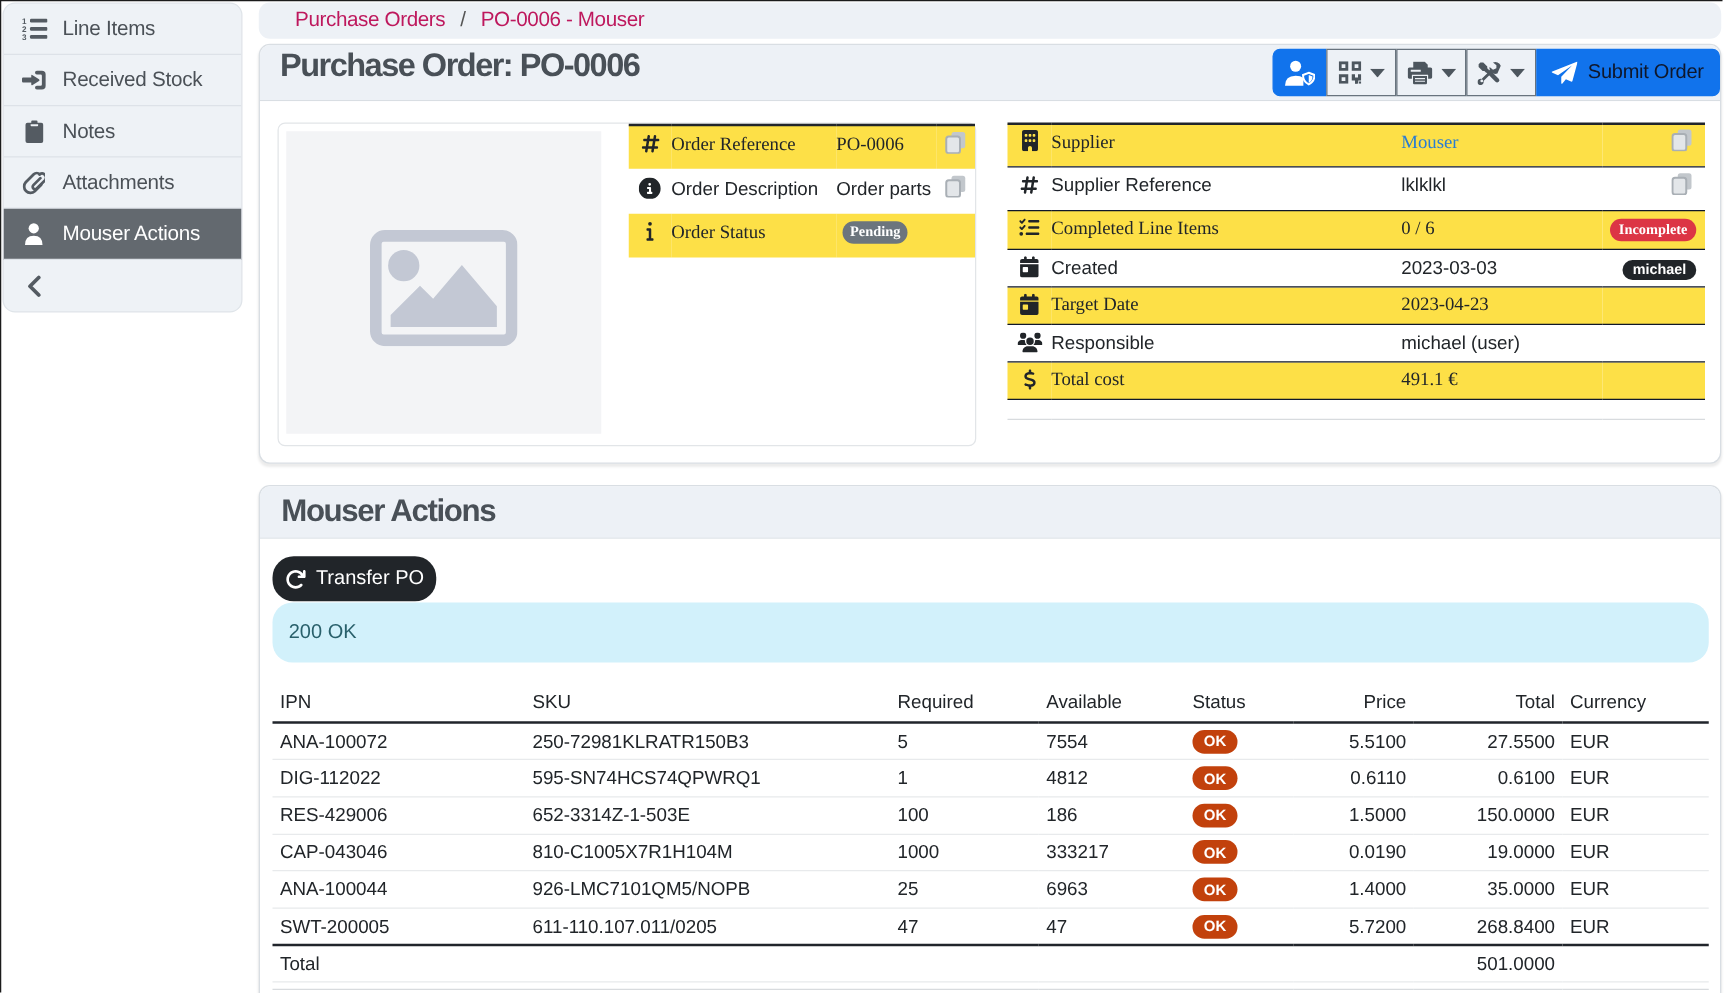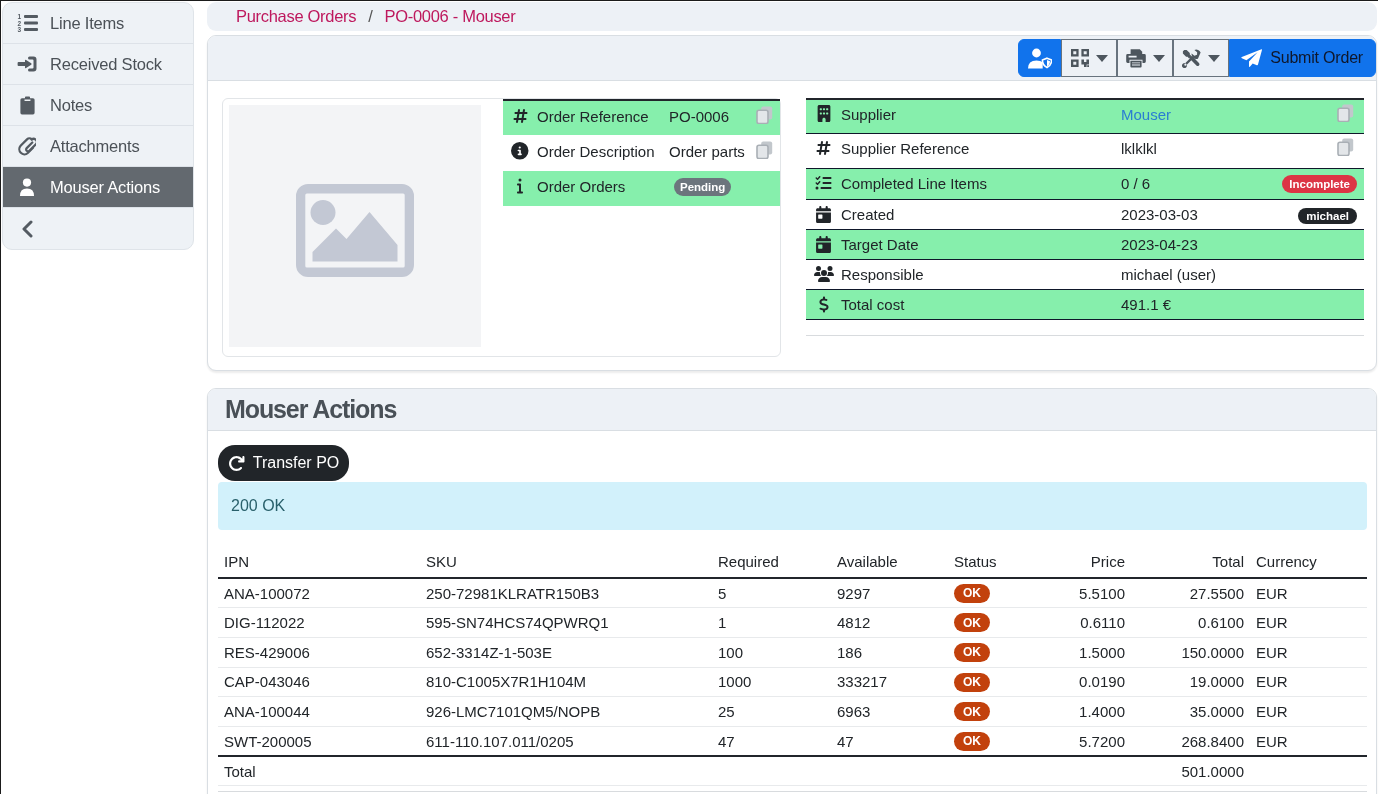--- a/index.html
+++ b/index.html
@@ -43,40 +43,40 @@
 .b-submit { border-radius:0 6px 6px 0; font-size:16px; letter-spacing:-0.2px; color:#fff; padding:0 12px 0 11px; gap:8px; }
 
 
 .card1 { position:absolute; left:14px; top:62px; width:559px; height:259px;
   background:#fff; border:1px solid #e2e5e8; border-radius:6px; }
 .imgph { position:absolute; left:6px; top:6px; width:252px; height:242px; background:#f3f4f6;
   display:flex; align-items:center; justify-content:center; }
 table.dt { border-collapse:collapse; position:absolute; border-top:2px solid #21252b; font-size:15px; }
 .dtl tr td, .dtr tr:nth-child(-n+2) td { padding-bottom:4px; }
 table.dt td { vertical-align:middle; } .dtr td:nth-child(3) { padding-left:5px;margin-top:36px; }
-table.dt tr.s { background:#86efac; }
+table.dt tr.s { background:#fde047;font-family:Liberation Serif, serif; }
 .dtl { left:280px; top:0; width:277px; }
 .dtl tr { height:35.4px; } .dtl td { white-space:nowrap; }
 .dtr { left:598px; top:62px; width:558px; }
 .dtr tr { border-bottom:1px solid #0f172a; }
 td.tic { text-align:center; }
 a.lnk { color:#2a7dd2; text-decoration:none; }
 .badge { display:inline-block; border-radius:11px; color:#fff; font-weight:bold;
   font-size:11.5px; padding:3px 6px; }
 .bg-gray { background:#6c757d; margin-left:5px; }
 .bg-red { background:#dc3545; font-size:11.5px; padding:3px 7px; }
 .bg-dark { background:#212529; padding:2px 8px; font-size:11.5px; }
 .bg-green { background:#c2410c; padding:2.5px 9px; font-size:12px; }
 
 
 .transfer { position:absolute; left:10px; top:56px; height:36px; width:131px; background:#212529;
   color:#fff; border:none; border-radius:17px; font-size:16px; font-family:inherit;
   display:flex; align-items:center; justify-content:center; gap:8px; }
 .alert { position:absolute; left:10px; top:93px; width:1149px; height:48px; background:#d2f1fb;
-  border-radius:4px; color:#29606b; font-size:16px; display:flex; align-items:center;
+  border-radius:16px; color:#29606b; font-size:16px; display:flex; align-items:center;
   padding-left:13px; }
 table.parts { position:absolute; left:10px; top:161px; width:1149px; border-collapse:collapse;
   font-size:15px; }
 table.parts { table-layout:fixed; }
 table.parts th { font-weight:normal; text-align:left; height:28px; padding:0 6px 4px 6px; vertical-align:middle; }
 table.parts td { height:29.7px; padding:0 6px; border-top:1px solid #e8eaec; }
 table.parts .num { text-align:right; }
 table.parts thead tr { border-bottom:2px solid #21252b;margin-top:20px; }
 table.parts tr.totrow td { border-top:2px solid #21252b; }
 table.parts tr.last td { border-bottom:1px solid #d8dbde; }
@@ -138,20 +138,21 @@
 <div class="main">
   <div class="crumb">
       <span style="width:29px"></span>
       <a href="#">Purchase Orders</a>
       <span class="sep">/</span>
       <a href="#">PO-0006 - Mouser</a>
     </div>
 
   <div class="panel p1">
     <div class="phead">
+      <h1>Purchase Order: PO-0006</h1>
       <div class="btns">
         <div class="btn blue b-admin">
             <svg width="25" height="21" viewBox="0 0 25 21">
               <g fill="#fff">
                 <circle cx="9.5" cy="5" r="4.4"></circle>
                 <path d="M1 20.5 Q1 12.5 9.5 12.5 Q13.6 12.5 15.7 14.3 L15.7 20.5 Z"></path>
                 <path d="M20 10.2 l4.6 1.8 q0 5.3 -4.6 7.5 q-4.6 -2.2 -4.6 -7.5 Z" stroke="#fff" stroke-width="1.6" fill="none"></path>
                 <path d="M20 12 l3 1.2 q0 3.4 -3 5.1 Z" fill="#fff"></path>
               </g>
             </svg>
@@ -237,21 +238,21 @@
                   <g>
                     <rect x="5.2" y="0.6" width="11" height="13" rx="2" fill="#c2c7cc"></rect>
                     <rect x="1" y="4.2" width="11" height="13.4" rx="2" fill="#e3e6e9" stroke="#a9afb5" stroke-width="1.6"></rect>
                   </g>
                 </svg></td>
             </tr>
         <tr class="s">
               <td class="tic"><svg width="6" height="17" viewBox="0 0 192 512" style="vertical-align:-2px">
                   <path fill="#212529" d="M48 80a48 48 0 1 1 96 0A48 48 0 1 1 48 80zM0 224c0-17.7 14.3-32 32-32H96c17.7 0 32 14.3 32 32V448h32c17.7 0 32 14.3 32 32s-14.3 32-32 32H32c-17.7 0-32-14.3-32-32s14.3-32 32-32H64V256H32c-17.7 0-32-14.3-32-32z"></path>
                 </svg></td>
-              <td>Order Orders</td>
+              <td>Order Status</td>
               <td colspan="2"><span class="badge bg-gray">Pending</span></td>
             </tr>
       </tbody>
         </table>
     </div>
     <table class="dt dtr">
       <tbody>
           <tr class="s" style="height:34px">
             <td class="tic" style="width:35px"><svg width="14" height="17" viewBox="0 0 384 512" style="vertical-align:-2px">
                 <path fill="#212529" d="M48 0C21.5 0 0 21.5 0 48V464c0 26.5 21.5 48 48 48h96V432c0-26.5 21.5-48 48-48s48 21.5 48 48v80h96c26.5 0 48-21.5 48-48V48c0-26.5-21.5-48-48-48H48zM64 240c0-8.8 7.2-16 16-16h32c8.8 0 16 7.2 16 16v32c0 8.8-7.2 16-16 16H80c-8.8 0-16-7.2-16-16V240zm112-16h32c8.8 0 16 7.2 16 16v32c0 8.8-7.2 16-16 16H176c-8.8 0-16-7.2-16-16V240c0-8.8 7.2-16 16-16zm80 16c0-8.8 7.2-16 16-16h32c8.8 0 16 7.2 16 16v32c0 8.8-7.2 16-16 16H272c-8.8 0-16-7.2-16-16V240zM80 96h32c8.8 0 16 7.2 16 16v32c0 8.8-7.2 16-16 16H80c-8.8 0-16-7.2-16-16V112c0-8.8 7.2-16 16-16zm80 16c0-8.8 7.2-16 16-16h32c8.8 0 16 7.2 16 16v32c0 8.8-7.2 16-16 16H176c-8.8 0-16-7.2-16-16V112zm112-16h32c8.8 0 16 7.2 16 16v32c0 8.8-7.2 16-16 16H272c-8.8 0-16-7.2-16-16V112c0-8.8 7.2-16 16-16z"></path>
@@ -354,21 +355,21 @@
             <th class="num">Price</th>
         <th class="num">Total</th>
             <th>Currency</th>
       </tr>
         </thead>
       <tbody>
         <tr>
             <td>ANA-100072</td>
             <td>250-72981KLRATR150B3</td>
             <td>5</td>
-            <td>9297</td>
+            <td>7554</td>
             <td><span class="badge bg-green">OK</span></td>
             <td class="num">5.5100</td>
             <td class="num">27.5500</td>
             <td>EUR</td>
           </tr>
         <tr>
             <td>DIG-112022</td>
             <td>595-SN74HCS74QPWRQ1</td>
             <td>1</td>
             <td>4812</td>

